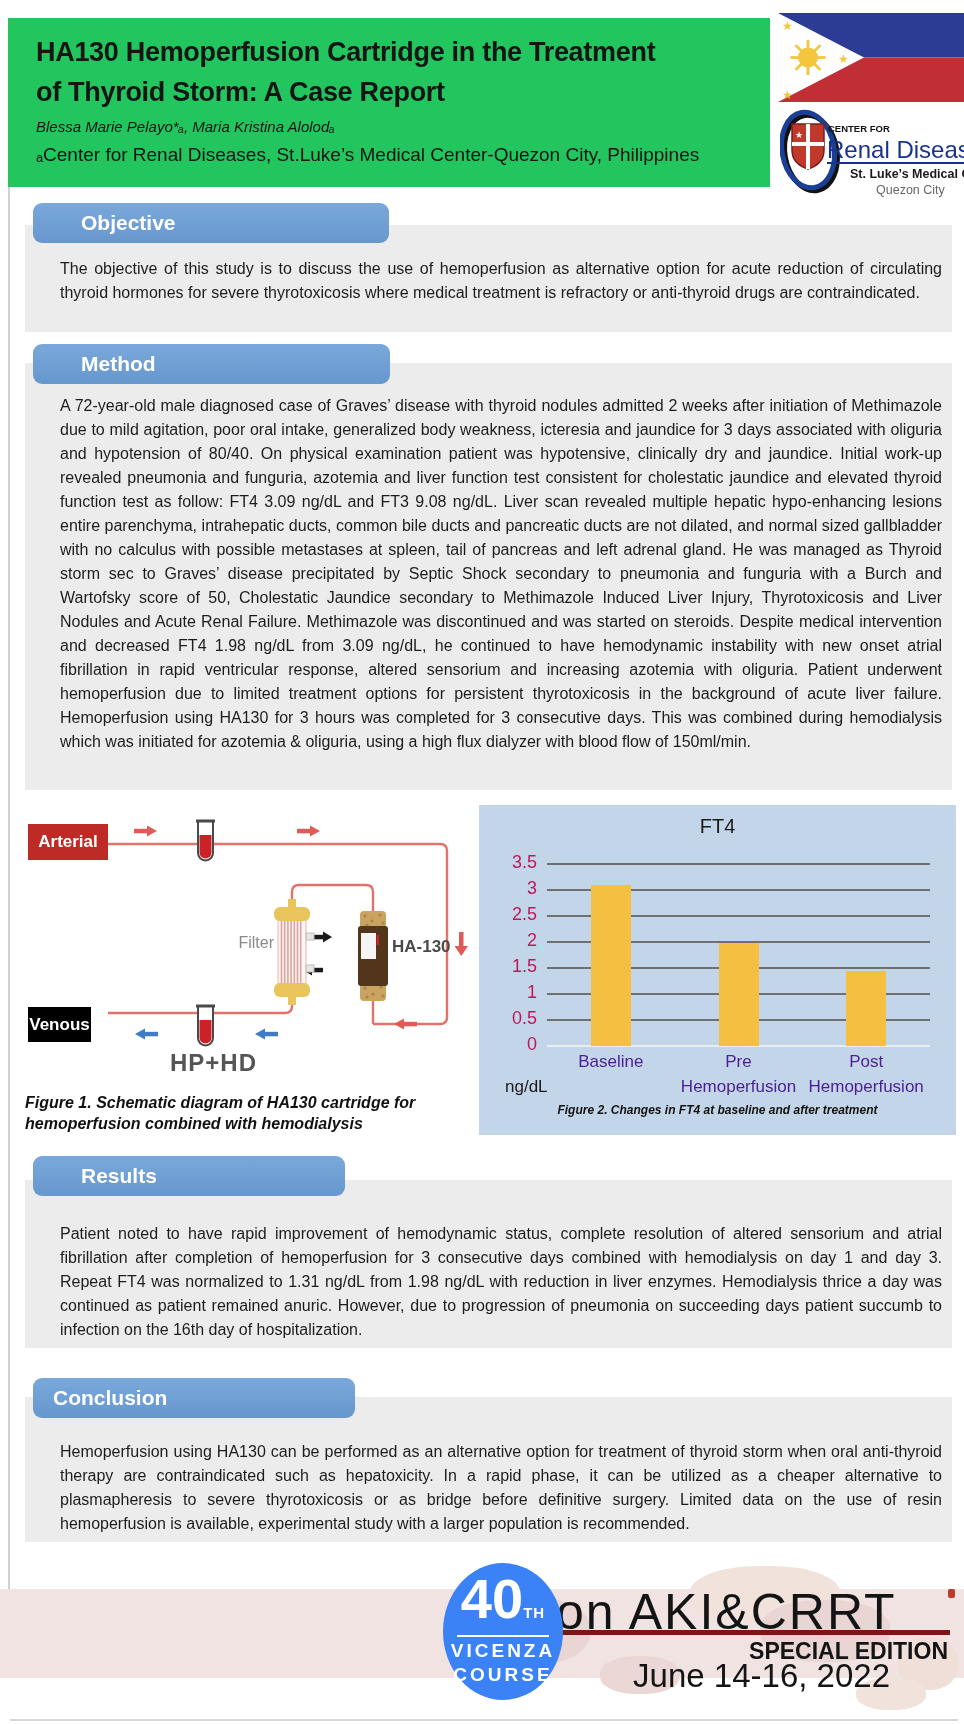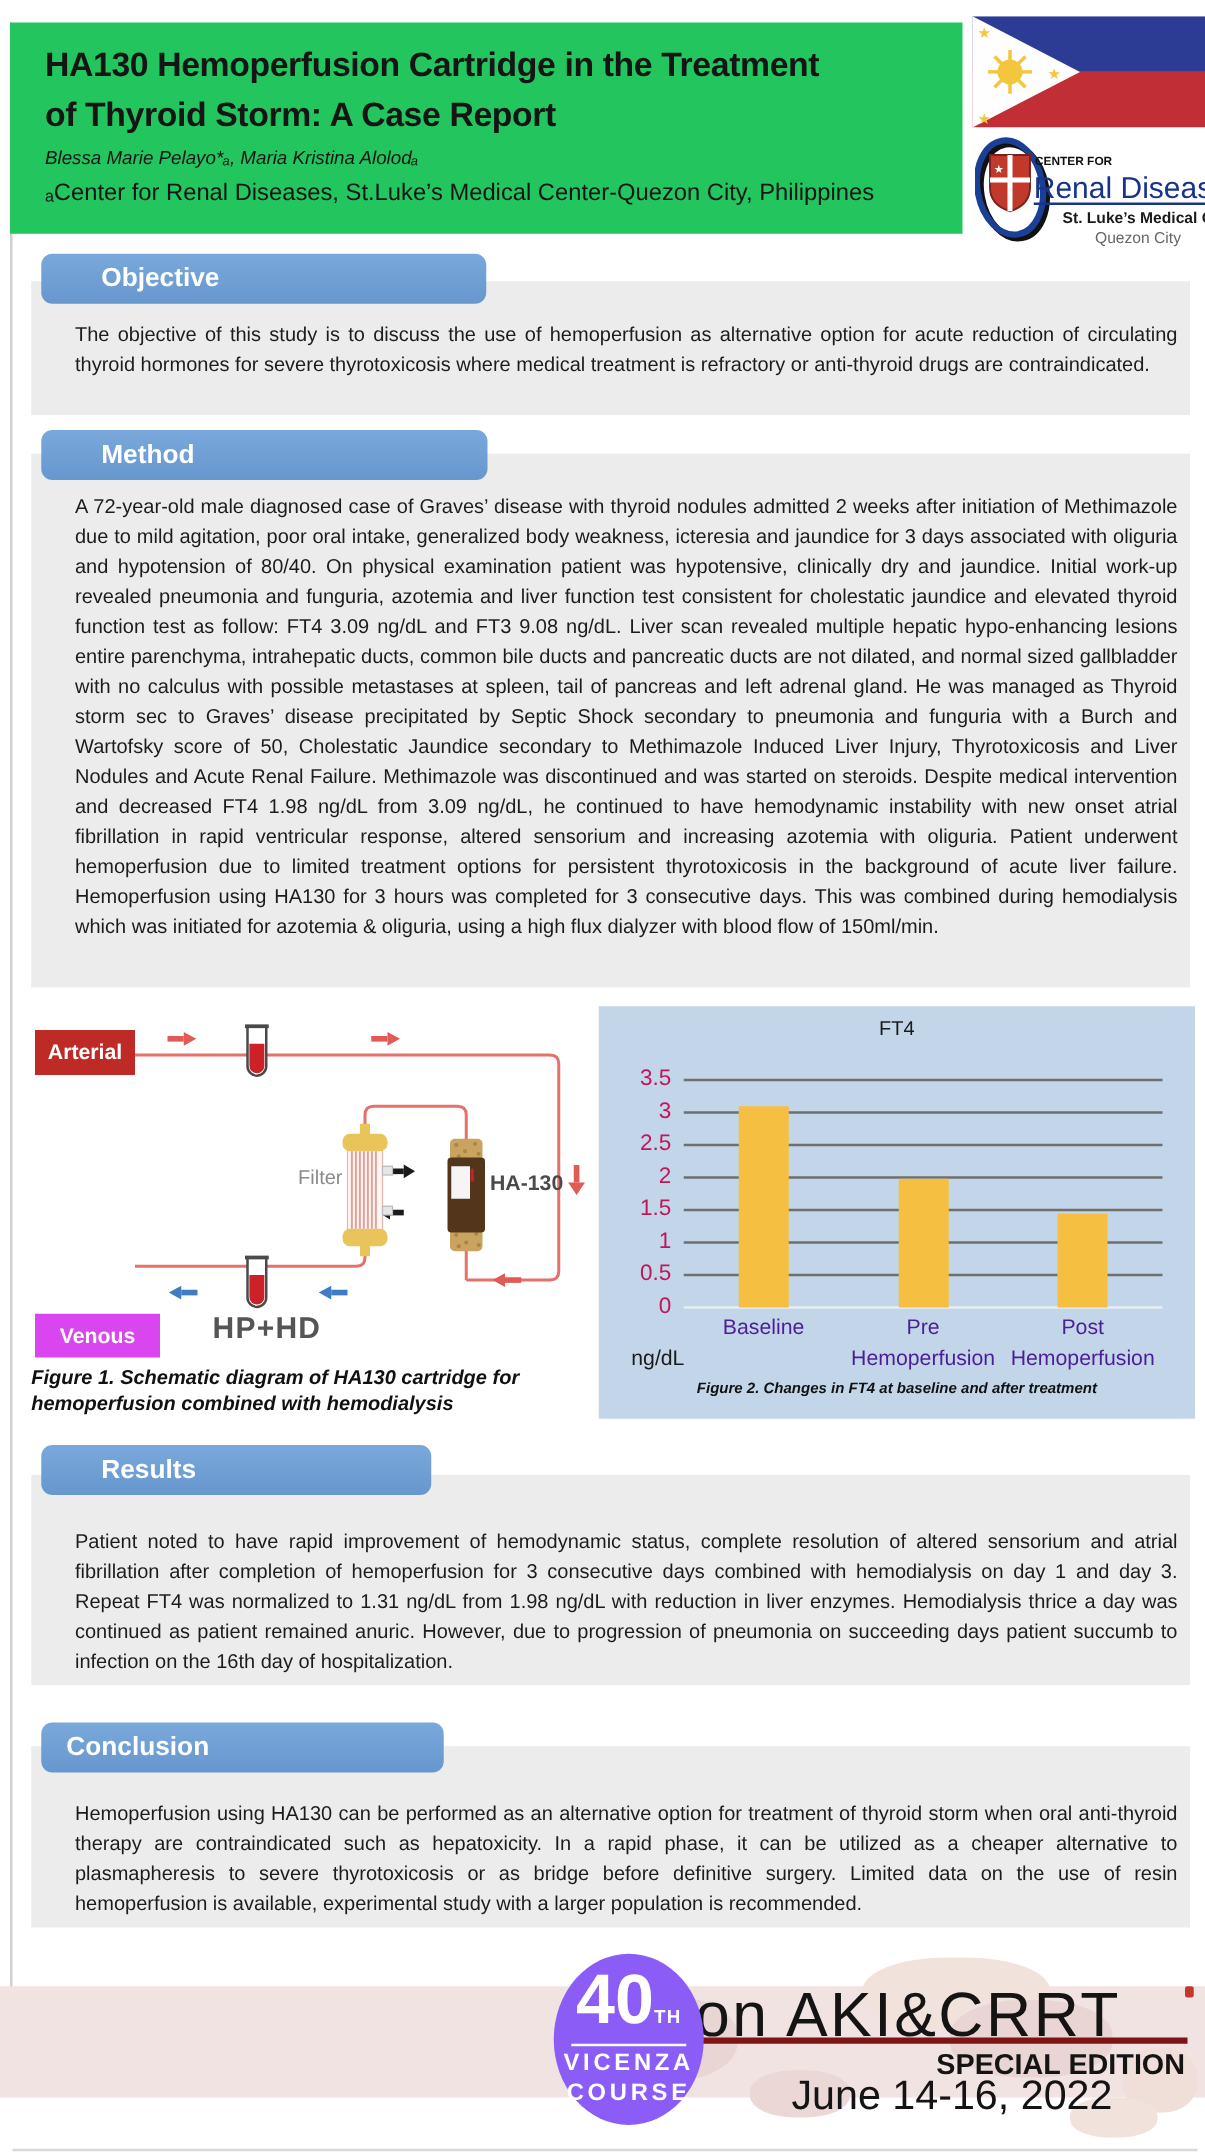--- a/index.html
+++ b/index.html
@@ -30,47 +30,47 @@
   #body-results{top:1180px;height:168px;padding-top:42px;}
   #bar-conclusion{top:1378px;width:322px;padding-left:20px;}
   #body-conclusion{top:1397px;height:145px;padding-top:43px;}
 
   
   .fig1{position:absolute;left:12px;top:795px;width:460px;height:295px;}
   .pipe{fill:none;stroke:#E5716B;stroke-width:2.4px;}
   .f1-box{position:absolute;display:flex;align-items:center;justify-content:center;
           color:#fff;font-weight:bold;font-size:17px;}
   .f1-arterial{left:16px;top:29px;width:80px;height:36px;background:#BE2B26;}
-  .f1-venous{left:16px;top:212px;width:100px;height:35px;background:#d946ef;margin-top:44px;}
+  .f1-venous{left:16px;top:212px;width:63px;height:35px;background:#000000;}
   .f1-filter-label{position:absolute;left:208px;top:139px;width:54px;text-align:right;
                    font-size:16px;color:#8a8a8a;}
   .f1-ha130-label{position:absolute;left:380px;top:142px;font-size:17px;font-weight:bold;color:#4a4a4a;}
   .f1-hphd{position:absolute;left:158px;top:254px;width:124px;
            font-size:24px;font-weight:bold;color:#555;letter-spacing:1px;}
   .fig1-caption{position:absolute;left:25px;top:1092px;width:405px;font-size:16px;line-height:21px;
                 font-weight:bold;font-style:italic;color:#111;}
 
   
   .fig2-panel{position:absolute;left:479px;top:805px;width:477px;height:330px;background:#C3D6E9;}
-  .chart-title{position:absolute;top:10px;left:0;width:100%;text-align:center;font-size:16px;color:#1a1a1a;}
+  .chart-title{position:absolute;top:10px;left:0;width:100%;text-align:center;font-size:20px;color:#1a1a1a;}
   .chart-plot{position:absolute;left:68px;top:59px;width:383px;height:182px;}
   .gridline{position:absolute;left:0;width:100%;height:2px;background:#6F6F6F;}
   .gridline.zero{background:#E9EEF3;}
   .ytick{position:absolute;left:0;width:58px;text-align:right;font-size:18px;color:#be185d;}
   .bar{position:absolute;width:40px;}
   .xlab{position:absolute;width:140px;text-align:center;font-size:17px;color:#4c1d95;}
   .chart-unit{position:absolute;left:26px;top:272px;font-size:17px;color:#1a1a1a;}
   .fig2-caption{position:absolute;left:0;top:298px;width:100%;text-align:center;
                 font-size:12px;font-weight:bold;font-style:italic;color:#111;}
 
   
   .footer-band{position:absolute;left:0;top:1589px;width:964px;height:89px;background:#F2E3E3;}
   .map-blob{position:absolute;border-radius:45%;}
   .vicenza-circle{position:absolute;left:443px;top:1563px;width:120px;height:137px;
-                  border-radius:50%;background:#8b5cf6;z-index:5;}
+                  border-radius:50%;background:#3b82f6;z-index:5;}
   .v40{position:absolute;top:4px;left:0;right:0;text-align:center;color:#fff;
        font-weight:bold;font-size:56px;line-height:64px;}
   .vth{font-size:15px;font-weight:bold;letter-spacing:1px;}
   .vline{position:absolute;top:72px;left:14px;right:14px;height:2px;background:#fff;}
   .vword{position:absolute;left:0;width:100%;text-align:center;color:#fff;font-size:19px;
          font-weight:bold;letter-spacing:3px;}
   .footer-title{position:absolute;left:556px;top:1583px;font-size:50px;letter-spacing:2px;color:#141414;z-index:4;}
   .footer-underline{position:absolute;left:556px;top:1630px;width:394px;height:5px;background:#7E1416;z-index:3;}
   .footer-edition{position:absolute;right:16px;top:1638px;font-size:23px;font-weight:bold;color:#141414;z-index:4;}
   .footer-date{position:absolute;right:74px;top:1657px;font-size:33px;color:#141414;z-index:4;}

